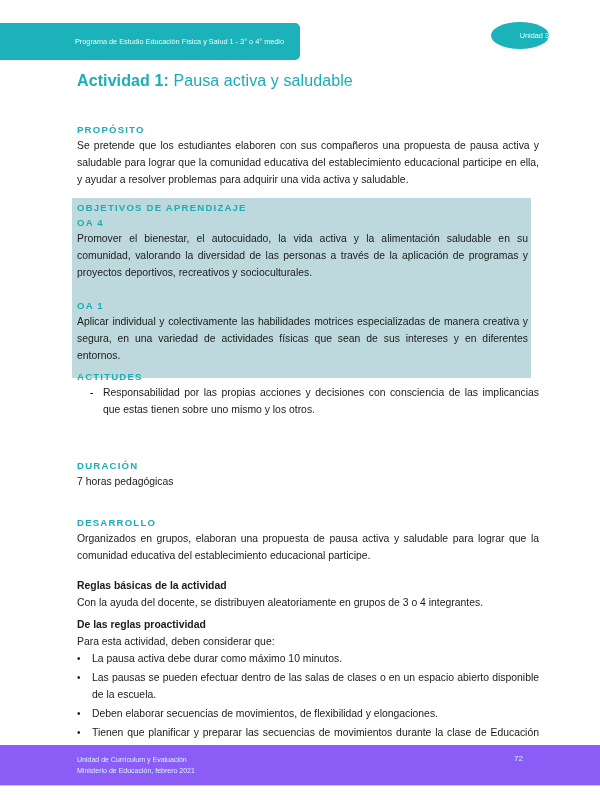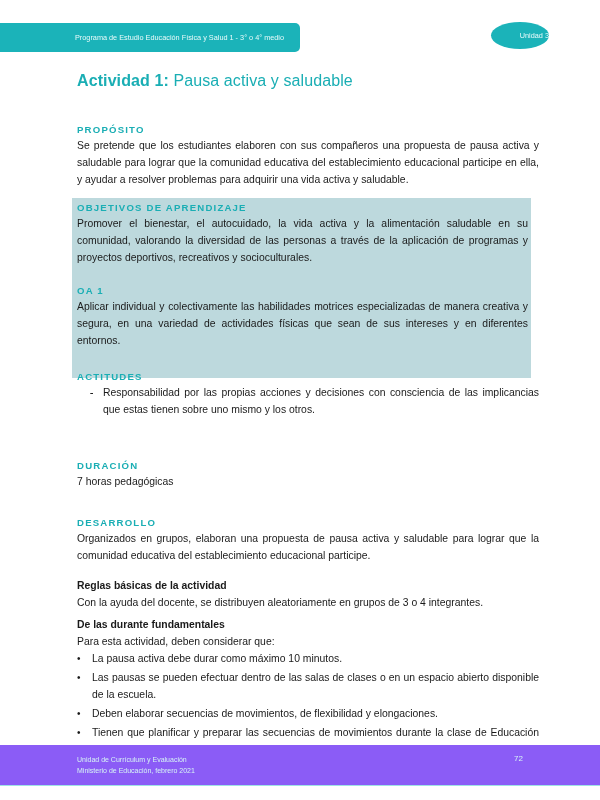--- a/index.html
+++ b/index.html
@@ -3,21 +3,21 @@
 <meta charset="utf-8">
 <style>
   html, body { margin: 0; padding: 0; }
   body {
     width: 600px; height: 800px; position: relative; overflow: hidden;
     background: #ffffff;
     font-family: "Liberation Sans", sans-serif;
     color: #1a1a1a;
   }
   .header-band {
-    position: absolute; left: 0; top: 23px; width: 300px; height: 29px;
+    position: absolute; left: 0; top: 23px; width: 300px; height: 37px;
     background: #1bb3b9; border-radius: 0 5px 5px 0;
     display: flex; align-items: center;
   }
   .header-band span {
     color: #e9fbfb; font-size: 7.3px; margin-left: 75px; white-space: nowrap;
   }
   .unit-pill {
     position: absolute; left: 491px; top: 22px; width: 58px; height: 27px;
     background: #1bb3b9; border-radius: 50%;
     display: flex; align-items: center; justify-content: flex-end;
@@ -78,20 +78,21 @@
 </div>
 
 <div class="content" style="top:122px;">
   <div class="sec-head">PROPÓSITO</div>
   <div class="justify">Se pretende que los estudiantes elaboren con sus compañeros una propuesta de pausa activa y saludable para lograr que la comunidad educativa del establecimiento educacional participe en ella, y ayudar a resolver problemas para adquirir una vida activa y saludable.</div>
 </div>
 
 <div class="oa-box">
   <div class="oa-inner">
     <div class="sec-head">OBJETIVOS DE APRENDIZAJE</div>
+    <div class="sec-head">OA 4</div>
     <div class="justify">Promover el bienestar, el autocuidado, la vida activa y la alimentación saludable en su comunidad, valorando la diversidad de las personas a través de la aplicación de programas y proyectos deportivos, recreativos y socioculturales.</div>
     <div style="height:17px"></div>
     <div class="sec-head">OA 1</div>
     <div class="justify">Aplicar individual y colectivamente las habilidades motrices especializadas de manera creativa y segura, en una variedad de actividades físicas que sean de sus intereses y en diferentes entornos.</div>
   </div>
 </div>
 
 <div class="content" style="top:369px;">
   <div class="sec-head">ACTITUDES</div>
   <ul class="dash-list">
@@ -110,21 +111,21 @@
   <div>7 horas pedagógicas</div>
 </div>
 
 <div class="content" style="top:515px;">
   <div class="sec-head">DESARROLLO</div>
   <div class="justify">Organizados en grupos, elaboran una propuesta de pausa activa y saludable para lograr que la comunidad educativa del establecimiento educacional participe.</div>
   <div style="height:13px"></div>
   <div class="bold">Reglas básicas de la actividad</div>
   <div>Con la ayuda del docente, se distribuyen aleatoriamente en grupos de 3 o 4 integrantes.</div>
   <div style="height:5px"></div>
-  <div class="bold">De las durante fundamentales</div>
+  <div class="bold">De las reglas proactividad</div>
   <div>Para esta actividad, deben considerar que:</div>
   <ul class="bullet-list">
     <li>
       <span class="mark">•</span>
       <span>La pausa activa debe durar como máximo 10 minutos.</span>
     </li>
     <li>
       <span class="mark">•</span>
       <span>Las pausas se pueden efectuar dentro de las salas de clases o en un espacio abierto disponible de la escuela.</span>
     </li>

